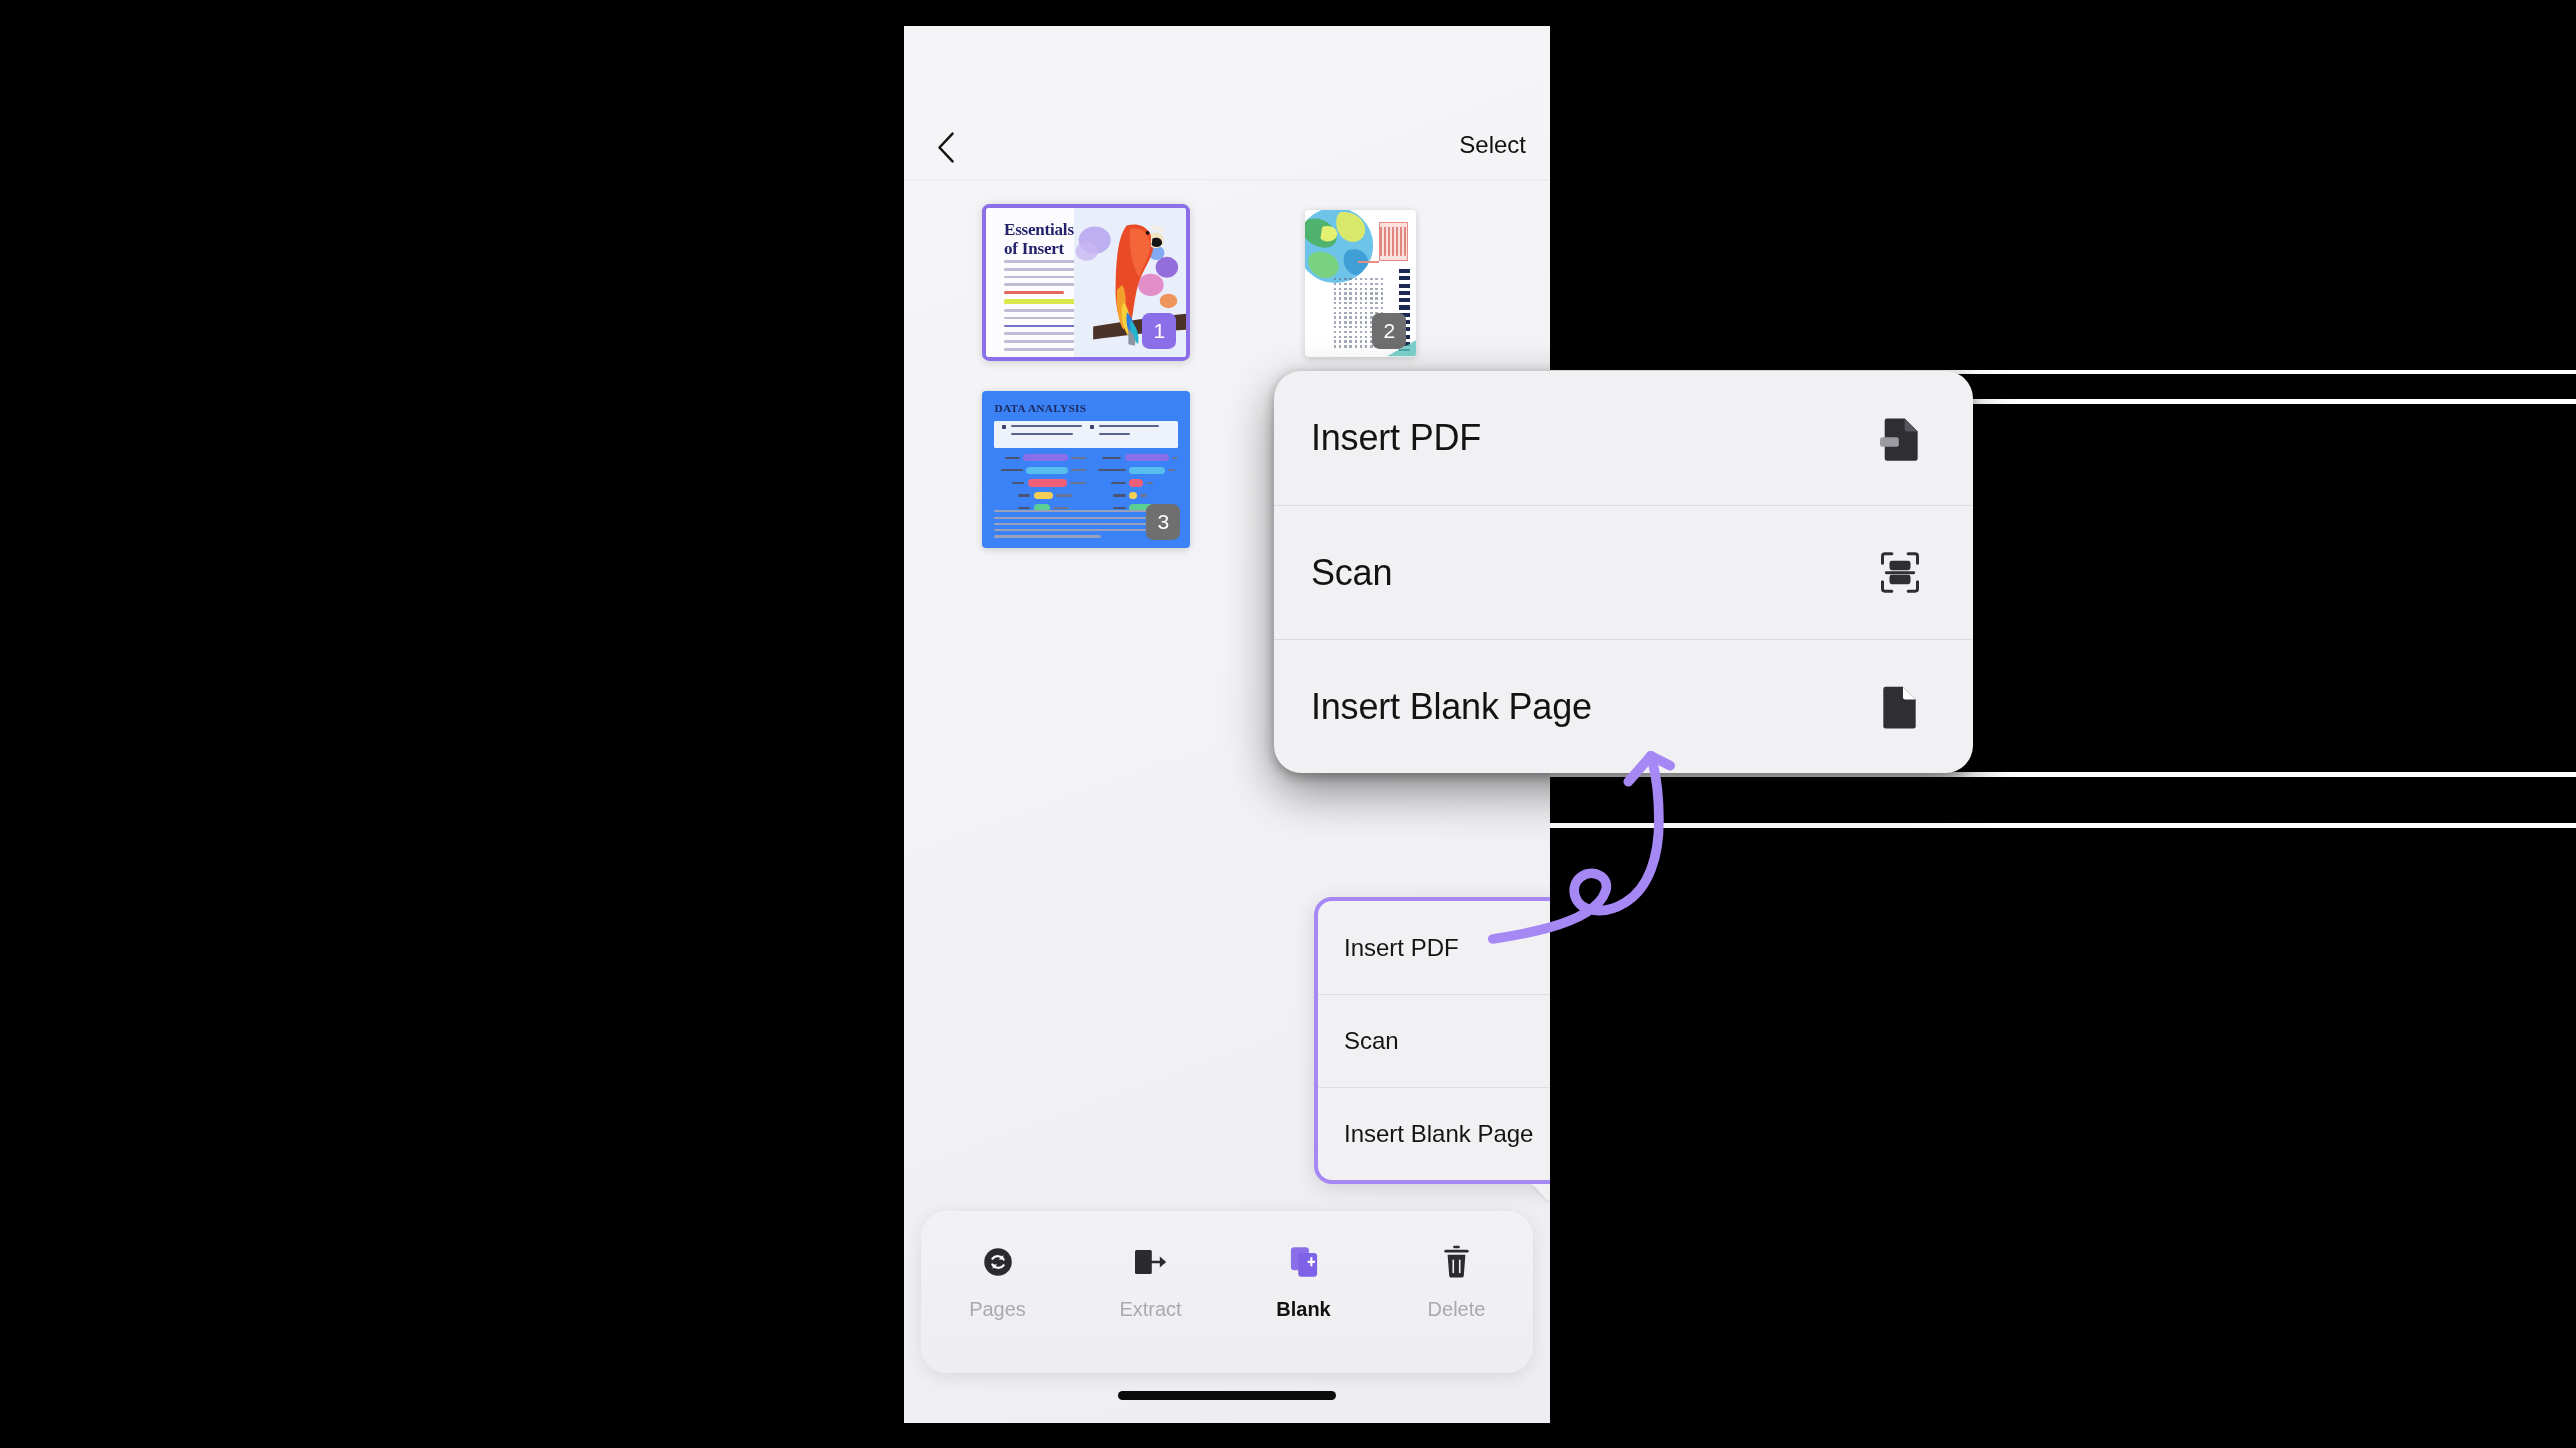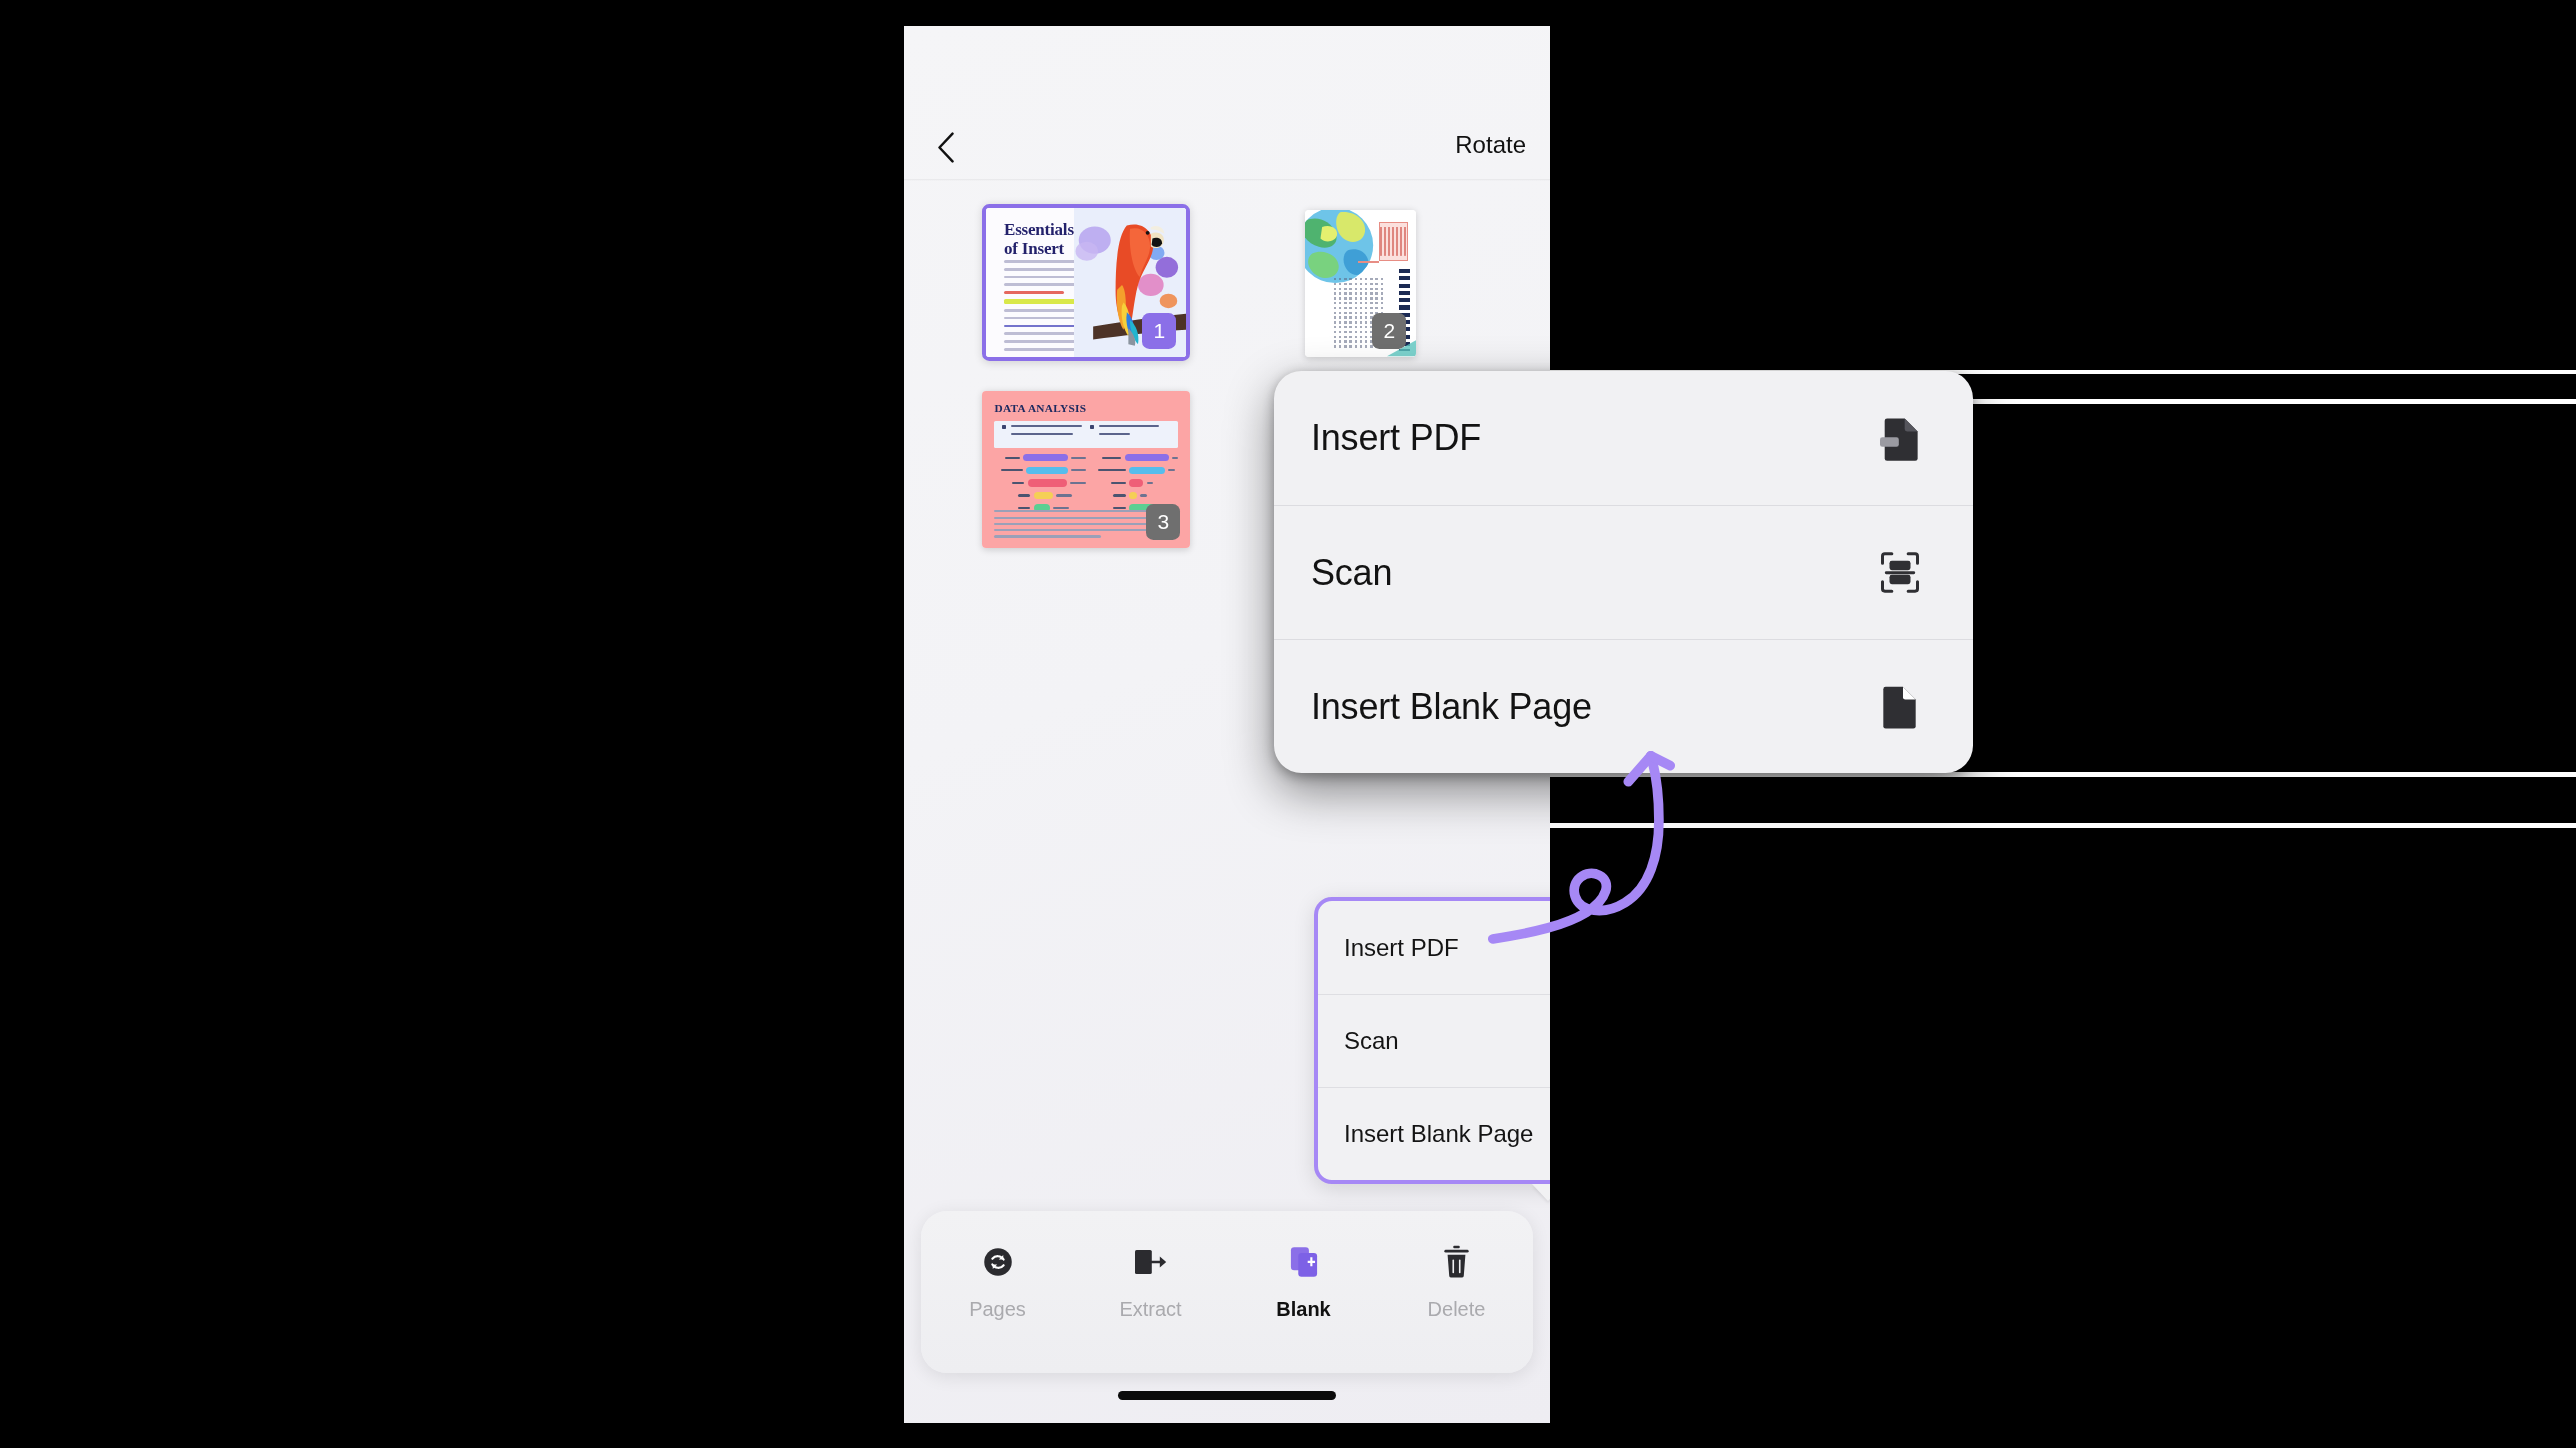--- a/index.html
+++ b/index.html
@@ -110,21 +110,21 @@
   }
   .p2-note {
     position:absolute; right:7%; top:8%; width:26%; height:27%;
     background:#fbe0dd; border:0.8px solid #e78d84;
     background-image:repeating-linear-gradient(to right, rgba(200,60,50,.55) 0 1.6px, transparent 1.6px 4px);
     background-size:100% 78%; background-repeat:no-repeat; background-position:center;
   }
   .p2-note-leg { position:absolute; right:33%; top:35%; width:19%; height:1.6px; background:#e78d84;}
 
   
-  .p3 { position:absolute; inset:0; background:#fca5a5; }
+  .p3 { position:absolute; inset:0; background:#3b82f6; }
   .p3-title {
     position:absolute; left:6%; top:7%;
     font-family:"Liberation Serif",serif; font-size:11.3px; font-weight:700;
     color:#1d2a60; letter-spacing:0.3px;
   }
   .p3-legend {
     position:absolute; left:6%; right:6%; top:19%; height:17%;
     background:#eef2fb; border-radius:1.6px;
   }
   .p3-rows { position:absolute; left:6%; right:6%; top:40%; height:32%; }
@@ -213,21 +213,21 @@
 
   <div id="phone">
 
 
     <div class="navbar">
       <div class="nav-back">
         <svg width="18" height="31" viewBox="0 0 22 38">
           <path d="M19 2 3 19l16 17" stroke="#111" stroke-width="3" fill="none" stroke-linecap="round" stroke-linejoin="round"></path>
         </svg>
       </div>
-      <div class="nav-select">Rotate</div>
+      <div class="nav-select">Select</div>
     </div>
     <div class="nav-sep"></div>
 
     <div class="thumbs">
 
       <div class="thumb-cell" style="left:78px; top:12px; width:208px; height:157px;">
         <div class="thumb-card thumb-sel">
           <div class="p1">
             <div class="p1-title">
               <div>Essentials</div>

